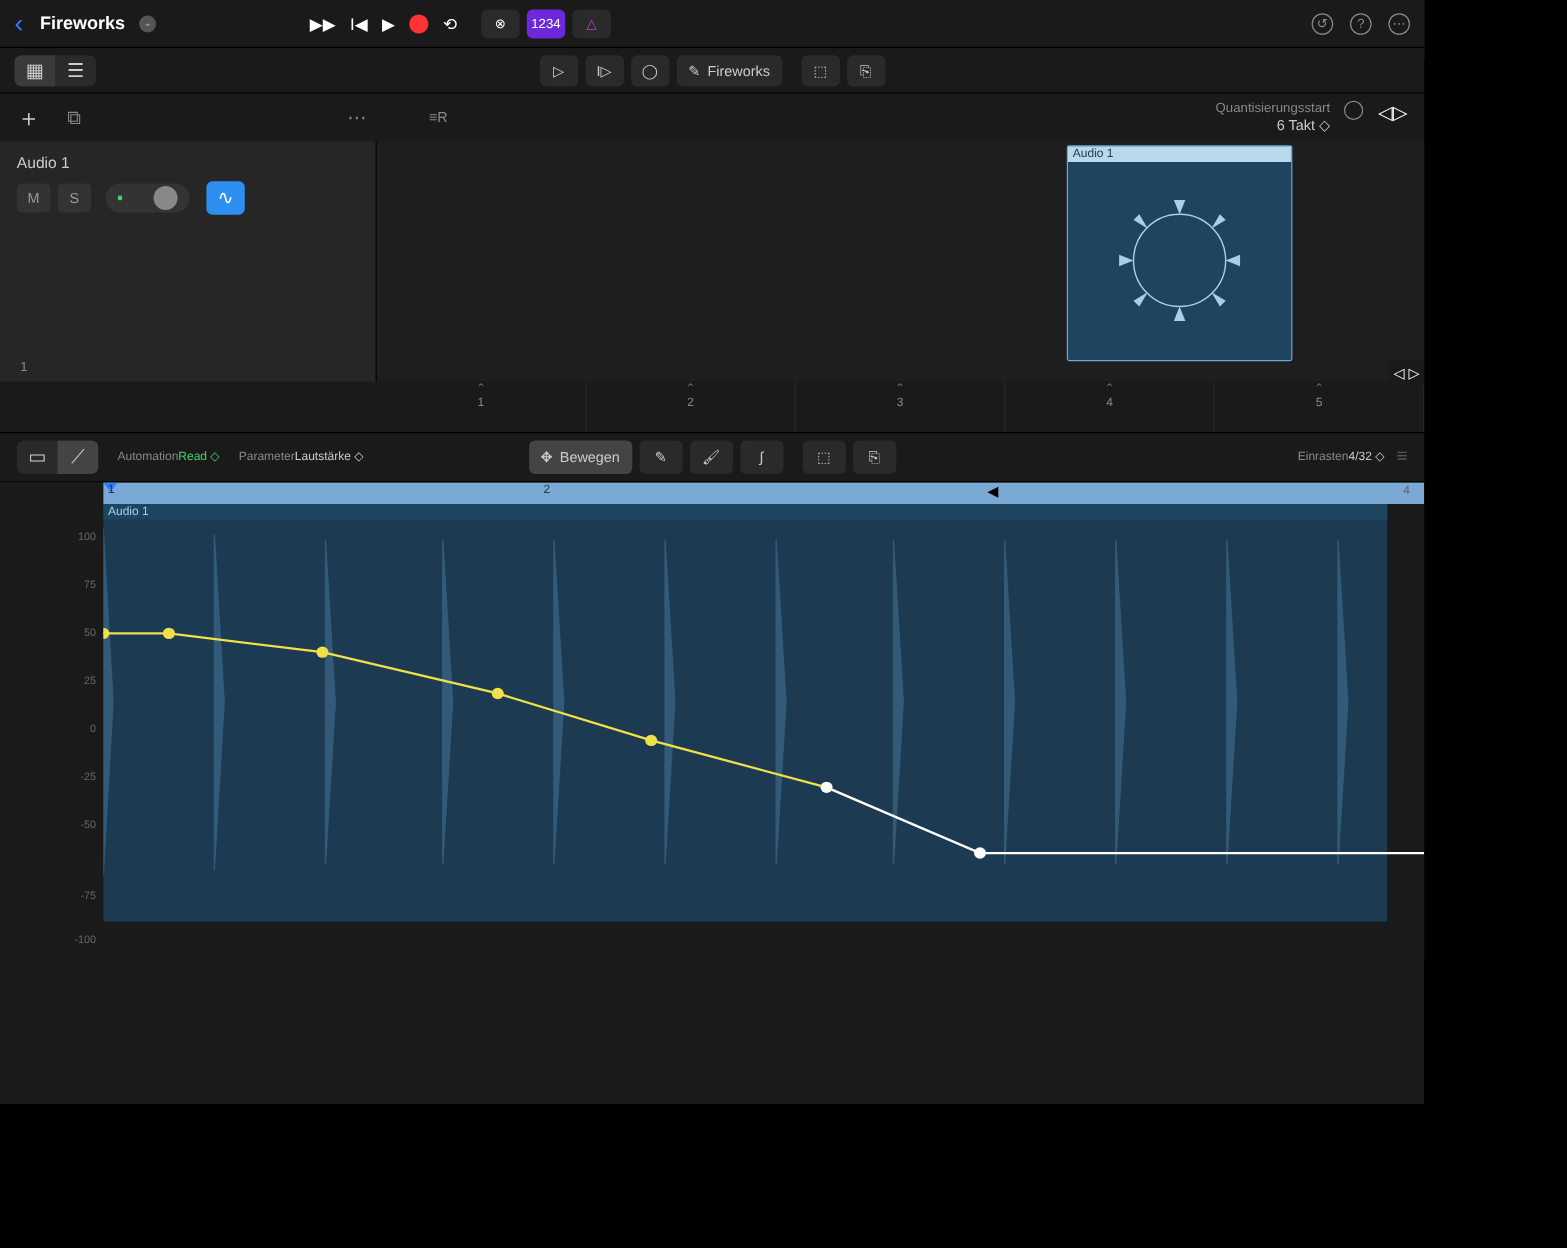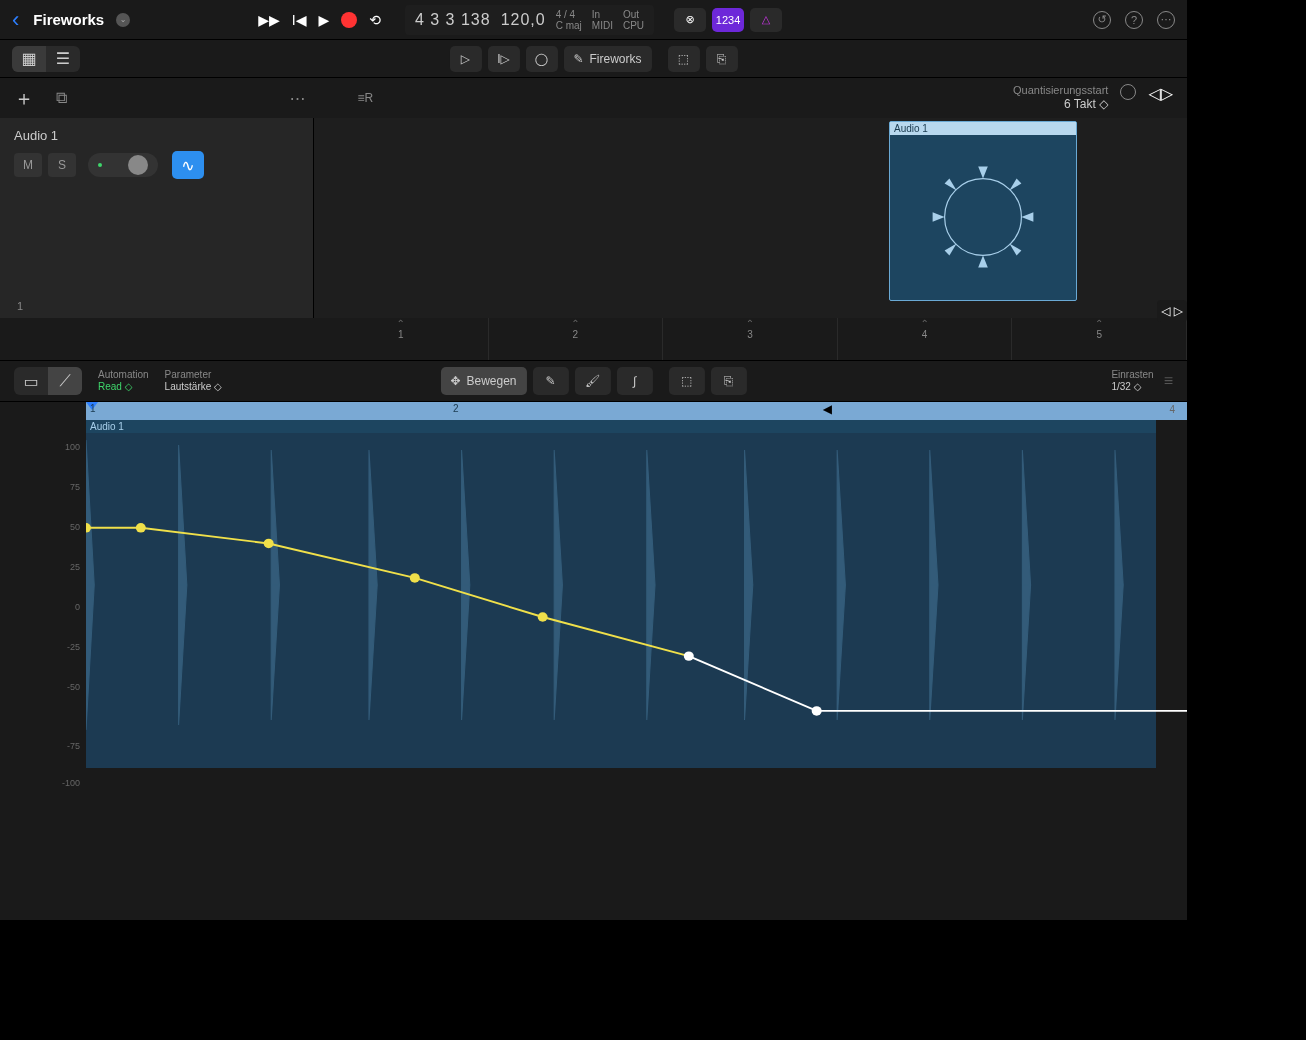--- a/index.html
+++ b/index.html
@@ -61,21 +61,21 @@
 
 .bar-ruler { height:42px; background:#1a1a1a; display:flex; position:relative; margin-left:314px; }
 .bar-cell { flex:1; text-align:center; color:#888; font-size:10px; position:relative; border-right:1px solid #2a2a2a; }
 .bar-caret { color:#666; font-size:10px; }
 
 
 .editor-bar { height:42px; background:#1a1a1a; display:flex; align-items:center; padding:0 14px; gap:16px; border-top:1px solid #000; border-bottom:1px solid #000; }
 .ed-toggle { display:flex; background:#2a2a2a; border-radius:6px; overflow:hidden; }
 .ed-btn { width:34px; height:28px; display:flex; align-items:center; justify-content:center; cursor:pointer; color:#ccc; }
 .ed-btn.active { background:#444; }
-.ed-label-col { display:flex; flex-direction:column; font-size:10px; line-height:1.2; }
+.ed-label-col { display:flex; flex-direction:row; font-size:10px; line-height:1.2; }
 .ed-label-title { color:#888; }
 .ed-label-val { color:#3ed66b; }
 .ed-label-val2 { color:#ccc; }
 .ed-center { position:absolute; left:50%; transform:translateX(-50%); display:flex; gap:6px; }
 .tool-btn { width:36px; height:28px; background:#2a2a2a; border-radius:5px; display:flex; align-items:center; justify-content:center; color:#ccc; cursor:pointer; font-size:12px; }
 .move-btn { height:28px; background:#444; border-radius:5px; padding:0 10px; display:flex; align-items:center; gap:6px; color:#ccc; font-size:12px; cursor:pointer; }
 .ed-right { margin-left:auto; display:flex; align-items:center; gap:10px; font-size:10px; }
 
 
 .auto-editor { height:398px; display:flex; background:#1a1a1a; position:relative; }
@@ -110,36 +110,20 @@
     <span class="dropdown-circle">⌄</span>
 
     <div class="transport">
       <span class="transport-btn">▶▶</span>
       <span class="transport-btn">I◀</span>
       <span class="transport-btn">▶</span>
       <span class="record-btn"></span>
       <span class="transport-btn">⟲</span>
     </div>
 
-    <div class="lcd">
-      <span class="lcd-big">4 3 3 138</span>
-      <span class="lcd-big">120,0</span>
-      <div class="lcd-col">
-        <span class="lcd-small">4 / 4</span>
-        <span class="lcd-small">C maj</span>
-      </div>
-      <div class="lcd-col" style="color:#444">
-        <span class="lcd-small">In</span>
-        <span class="lcd-small">MIDI</span>
-      </div>
-      <div class="lcd-col" style="color:#444">
-        <span class="lcd-small">Out</span>
-        <span class="lcd-small">CPU</span>
-      </div>
-    </div>
 
     <div class="mode-btns">
       <div class="mode-btn">⊗</div>
       <div class="mode-btn active">
           <span>1234</span>
         </div>
       <div class="mode-btn" style="color:#c934e6">△</div>
     </div>
 
     <div class="right-icons">
@@ -252,21 +236,21 @@
       <div class="tool-btn">✎</div>
       <div class="tool-btn">🖌</div>
       <div class="tool-btn">∫</div>
       <div class="tool-btn" style="margin-left:10px">⬚</div>
       <div class="tool-btn">⎘</div>
     </div>
 
     <div class="ed-right">
       <div class="ed-label-col" style="text-align:left">
         <span class="ed-label-title">Einrasten</span>
-        <span class="ed-label-val2"><span>1/32</span> ◇</span>
+        <span class="ed-label-val2"><span>4/32</span> ◇</span>
       </div>
       <span style="color:#555;font-size:16px">≡</span>
     </div>
   </div>
 
   <div class="auto-editor">
     <div class="auto-scale">
       <span class="scale-label" style="top:40px">100</span>
       <span class="scale-label" style="top:80px">75</span>
       <span class="scale-label" style="top:120px">50</span>

